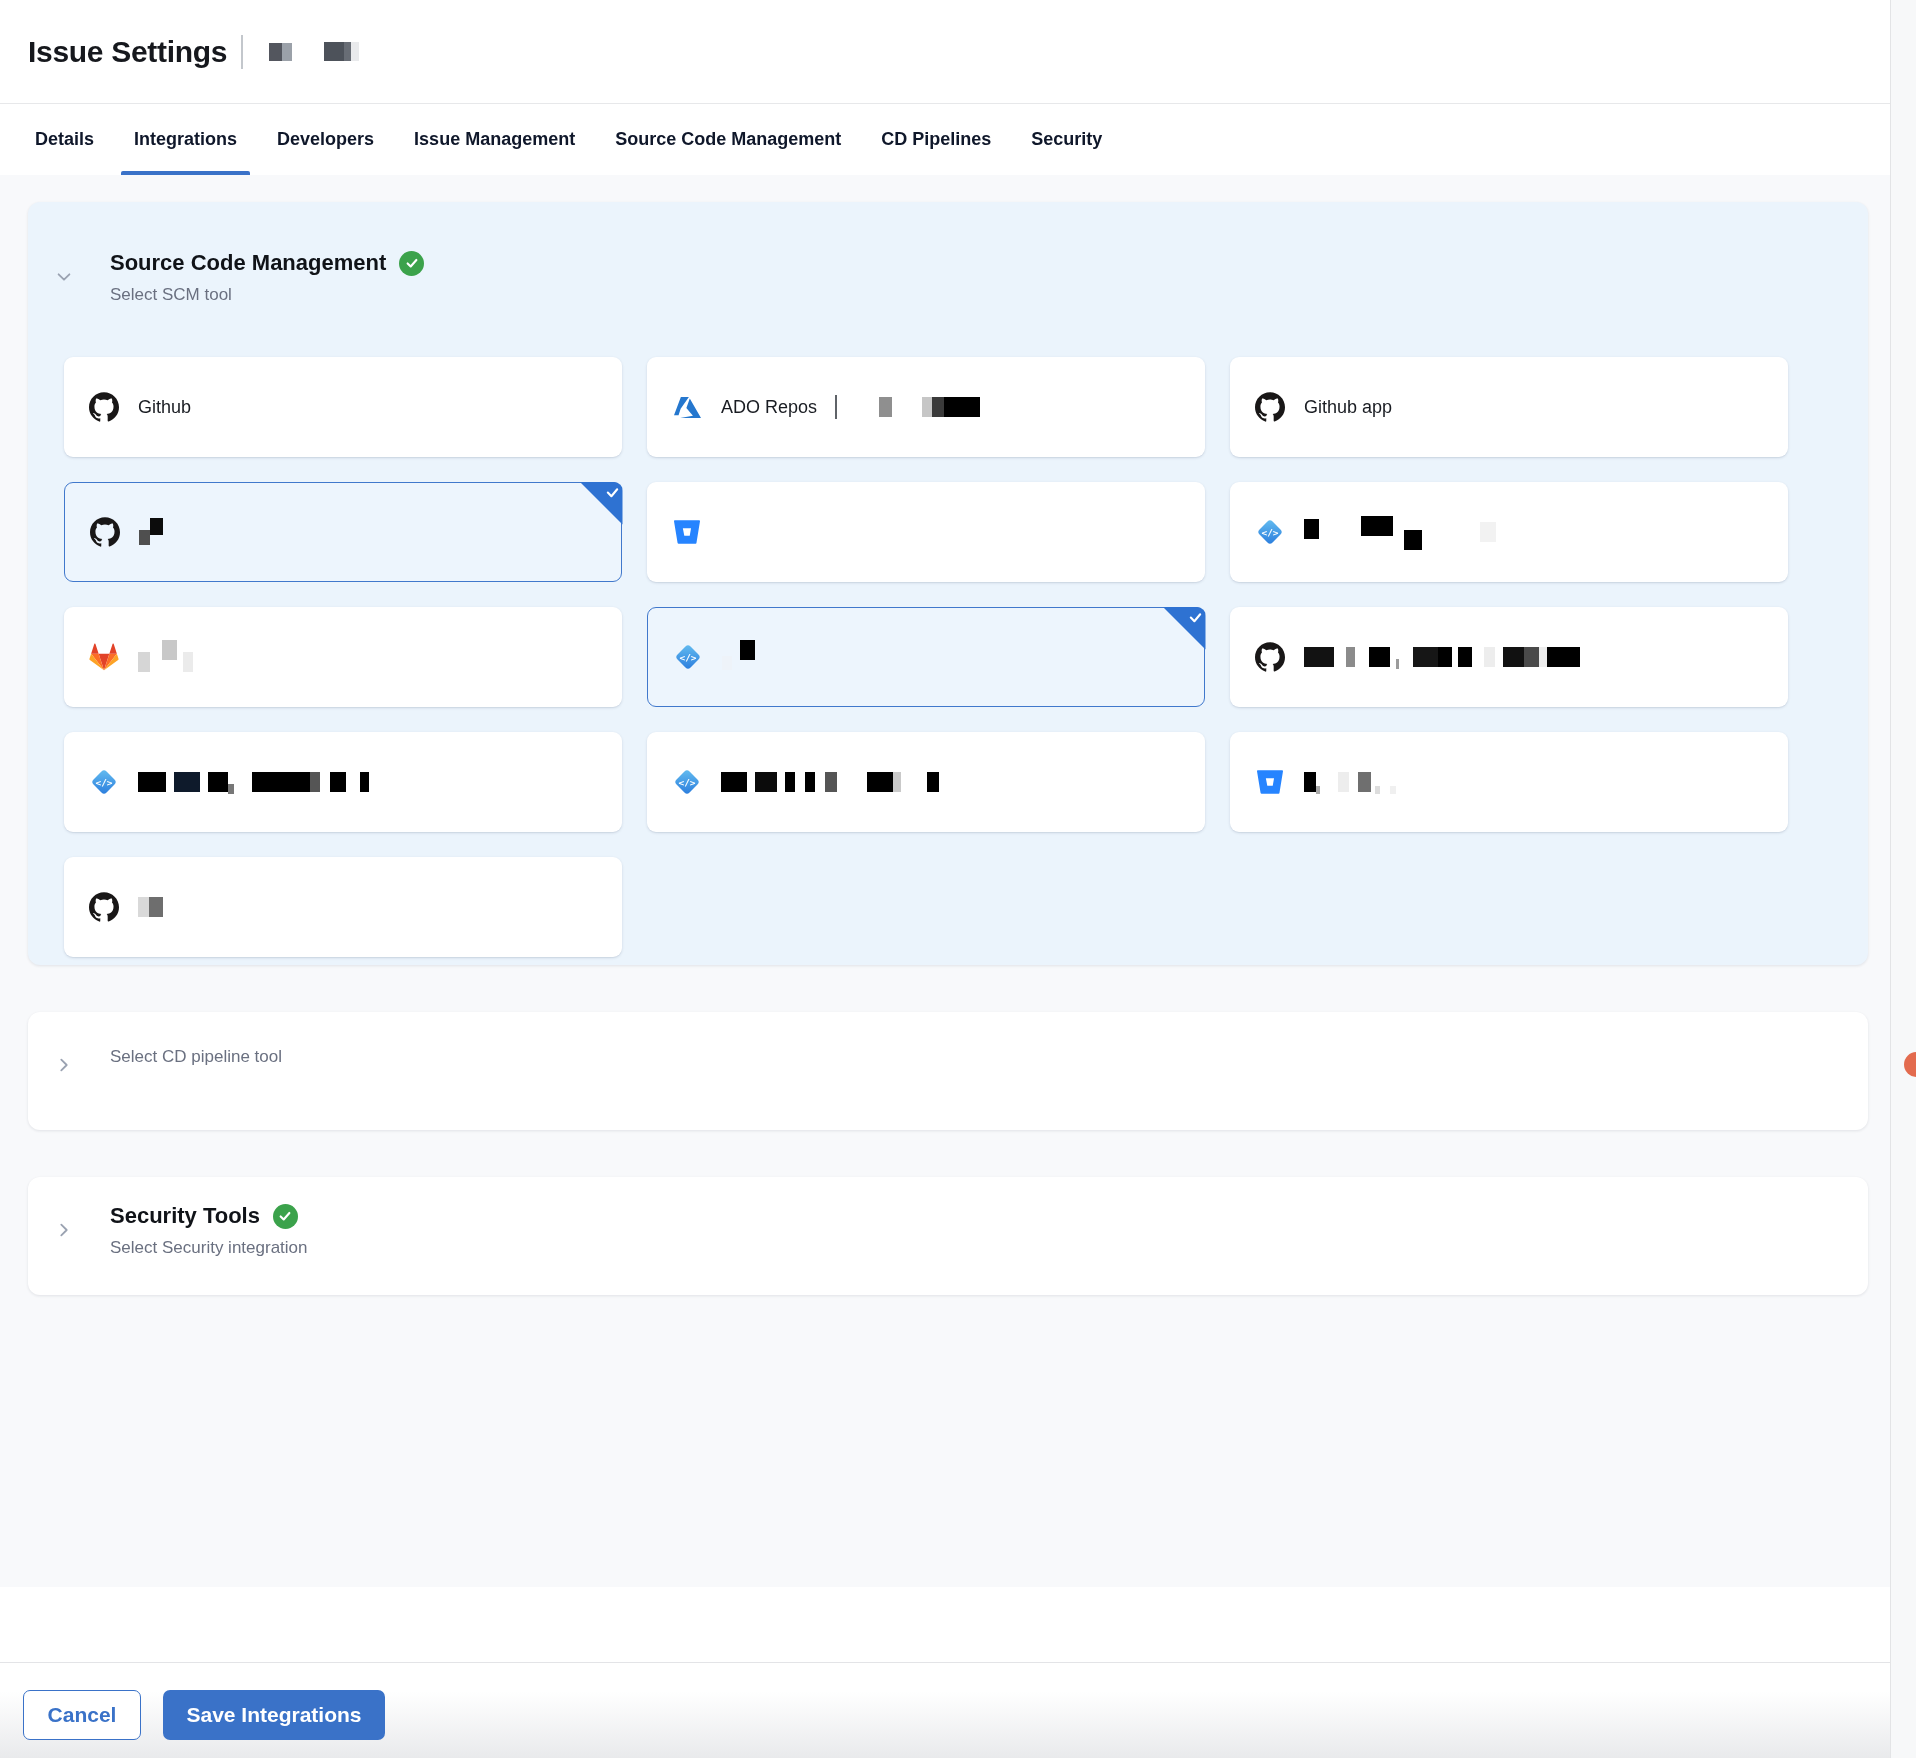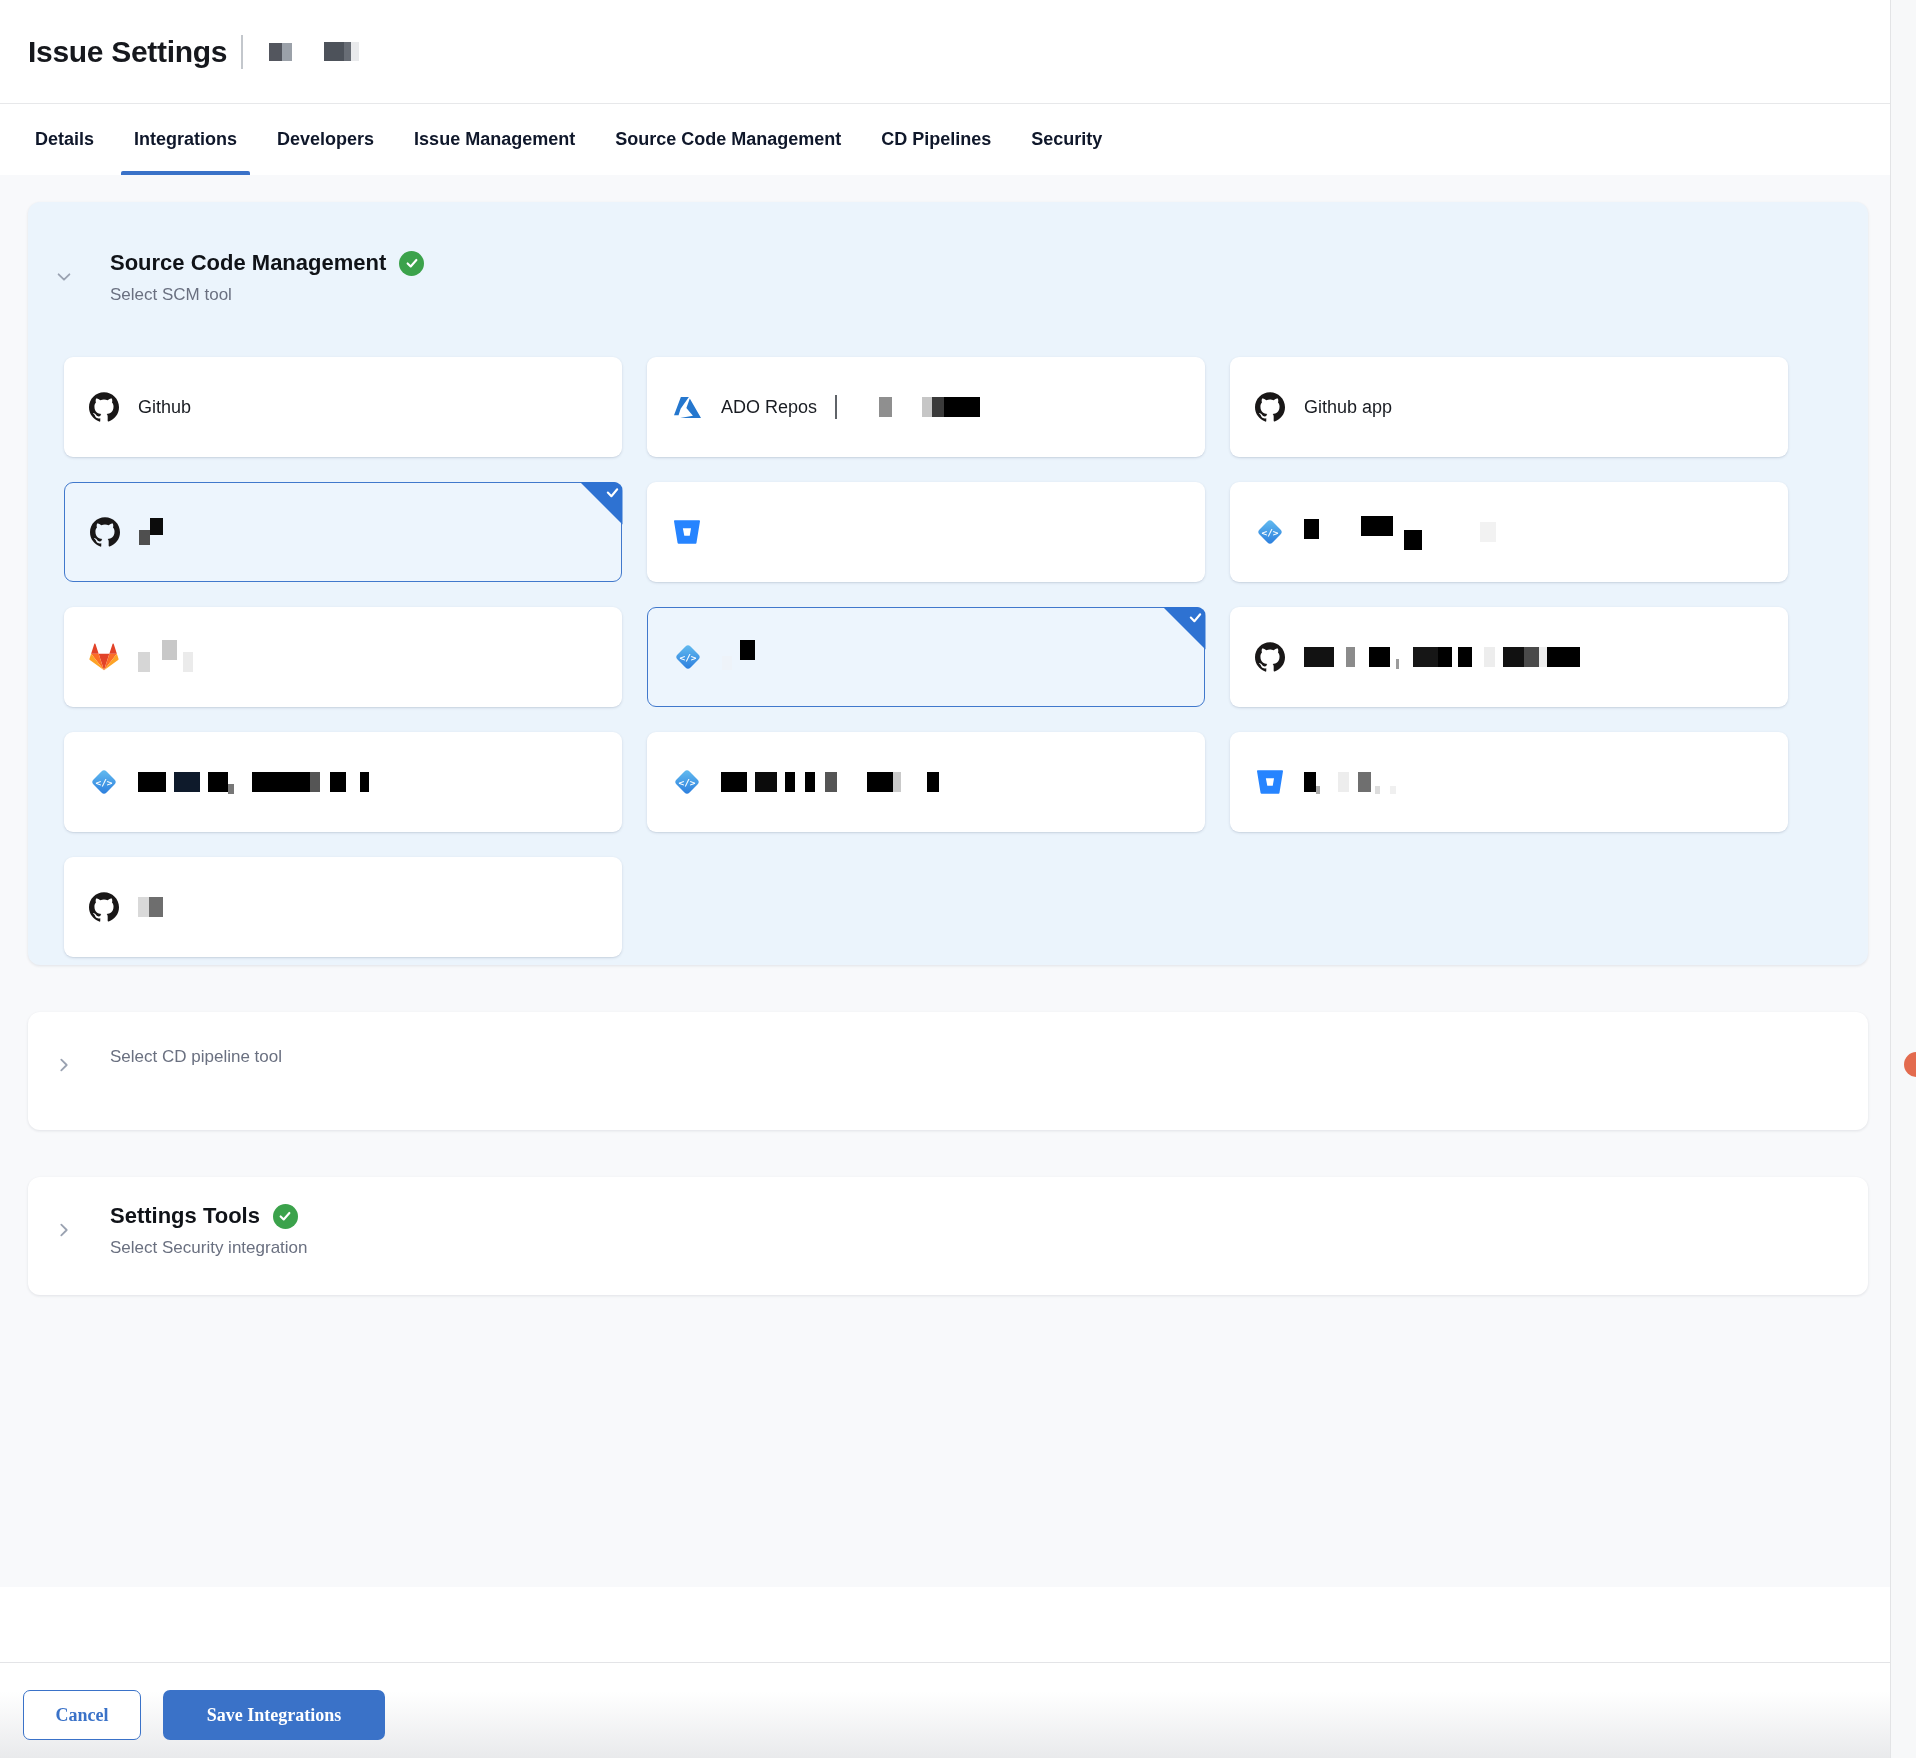--- a/index.html
+++ b/index.html
@@ -45,21 +45,21 @@
   .tool-icon { display:inline-flex; align-items:center; justify-content:center; width:32px; flex:0 0 32px; }
   .tool-label { font-size:18px; font-weight:500; color:#191c22; }
   .corner { position:absolute; top:-1.5px; right:-1.5px; width:43px; height:43px; background:#2e72d2;
     clip-path:polygon(100% 0, 0 0, 100% 100%); border-top-right-radius:9px; }
   .corner svg { position:absolute; top:3px; right:3px; }
   .redact { display:inline-flex; align-items:center; }
   .rseg { display:inline-block; vertical-align:middle; }
   
   .white-gap { height:75px; background:#fff; }
   .footer { height:96px; border-top:1px solid #e3e4e7; background:linear-gradient(#ffffff 30%, #e9eaec); padding:27px 0 0 23px; display:flex; gap:22px; }
-  .btn { height:50px; font-family:Liberation Serif, serif; font-size:18px; font-weight:700; border-radius:7px; cursor:pointer; }
+  .btn { height:50px; font-family:Liberation Sans, sans-serif; font-size:21px; font-weight:700; border-radius:7px; cursor:pointer; }
   .btn-cancel { width:118px; color:#3a72c8; background:#fff; border:1.5px solid #3a72c8; }
   .btn-save { width:222px; color:#fff; background:#3a72c8; border:none; }
   
   .right-rail { position:absolute; top:0; right:0; width:26px; height:1758px; background:#f7f8f9; border-left:1px solid #e3e4e6; z-index:5; }
   .notif-dot { position:absolute; top:1052px; right:-13px; width:25px; height:25px; border-radius:50%; background:#e36b4e; z-index:6; }
 </style>
 </head>
 <body>
 
 <header class="topbar">
@@ -362,21 +362,21 @@
   </section>
 
   <section class="sec s4">
     <div class="sec-head">
       <span class="chev">
         <svg width="18" height="18" viewBox="0 0 20 20">
             <polyline points="7,4 13,10 7,16" fill="none" stroke="#9aa2b1" stroke-width="2" stroke-linecap="round" stroke-linejoin="round"></polyline>
           </svg>
       </span>
       <div class="sec-title-row">
-        <span class="sec-title">Settings Tools</span>
+        <span class="sec-title">Security Tools</span>
         <span class="check-badge">
           <svg width="14" height="14" viewBox="0 0 16 16">
               <polyline points="3,8.5 6.5,12 13,4.5" fill="none" stroke="#fff" stroke-width="2.4" stroke-linecap="round" stroke-linejoin="round"></polyline>
             </svg>
         </span>
       </div>
       <div class="sec-sub">Select Security integration</div>
     </div>
   </section>
 

